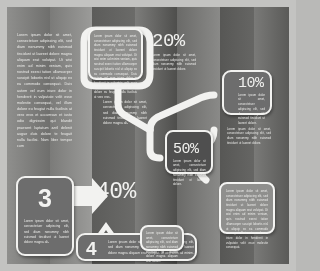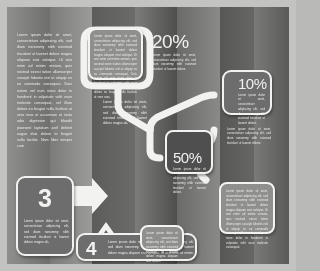--- a/index.html
+++ b/index.html
@@ -52,21 +52,21 @@
     font-size:3.6px;
     line-height:1.72;
     letter-spacing:.05px;
     text-align:justify;
     word-spacing:.2px;
   }
   .body-text.tiny{font-size:3.1px;line-height:1.7;}
   .body-text.mini{font-size:2.8px;line-height:1.68;}
 
   .pct{
-    font-family:Liberation Sans, sans-serif;
+    font-family:Liberation Mono, monospace;
     font-weight:400;
     color:#f0f0ee;
     line-height:.92;
     letter-spacing:-.5px;
   }
 
   .bignum{
     font-family:"Liberation Sans",sans-serif;
     font-weight:700;
     color:#f2f2f0;
@@ -81,21 +81,21 @@
   #pct20{left:152px;top:33px;width:54px;}
   #pct20 .pct{font-size:19px;}
   #pct20 .sub{margin-top:2.5px;width:44px;}
 
   #card10{left:222px;top:70px;width:50px;height:45px;padding:5px 5px 4px 14px;}
   #card10 .pct{font-size:15px;}
   #card10 .sub{margin-top:2px;}
 
   #midtext{left:103px;top:100px;width:44px;}
 
-  #card50{left:165px;top:130px;width:48px;height:44px;padding:19px 5px 4px 6px;}
+  #card50{left:165px;top:130px;width:48px;height:44px;padding:11px 5px 4px 6px;}
   #card50 .pct{font-size:15px;}
   #card50 .sub{margin-top:2px;}
 
   #pct70{left:227px;top:124px;width:52px;}
   #pct70 .pct{font-size:16px;}
   #pct70 .sub{margin-top:2.5px;width:44px;}
 
   #card-br{left:219px;top:182px;width:56px;height:52px;padding:5px 5px;}
 
   #card3{left:16px;top:176px;width:58px;height:80px;}
@@ -210,20 +210,23 @@
 
   <div class="panel light-card" id="card-br">
     <div class="body-text mini">Lorem ipsum dolor sit amet, consectetuer adipiscing elit, sed diam nonummy nibh euismod tincidunt ut laoreet dolore magna aliquam erat volutpat. Ut wisi enim ad minim veniam, quis nostrud exerci tation ullamcorper suscipit lobortis nisl ut aliquip ex ea commodo consequat. Duis autem vel eum iriure dolor in hendrerit in vulputate velit esse molestie consequat.</div>
   </div>
 
   <div class="panel dark-card" id="card3">
     <div class="bignum">3</div>
     <div class="body-text tiny sub">Lorem ipsum dolor sit amet, consectetuer adipiscing elit, sed diam nonummy nibh euismod tincidunt ut laoreet dolore magna ali-</div>
   </div>
 
+  <div class="panel" id="pct40">
+    <div class="pct">40%</div>
+  </div>
 
   <div class="panel dark-card" id="card4">
     <div class="bignum">4</div>
     <div class="body-text tiny sub">Lorem ipsum dolor sit amet, consectetuer adipiscing elit, sed diam nonummy nibh euismod tincidunt ut laoreet dolore magna aliquam erat volutpat. Ut wisi enim ad minim.</div>
   </div>
 
   <div class="panel light-card" id="card-bl">
     <div class="body-text mini">Lorem ipsum dolor sit amet, consectetuer adipiscing elit, sed diam nonummy nibh euismod tincidunt ut laoreet dolore magna aliquam erat minim.</div>
   </div>
 

